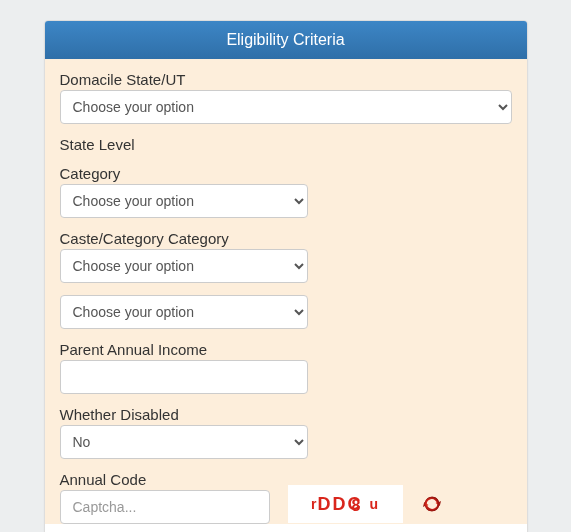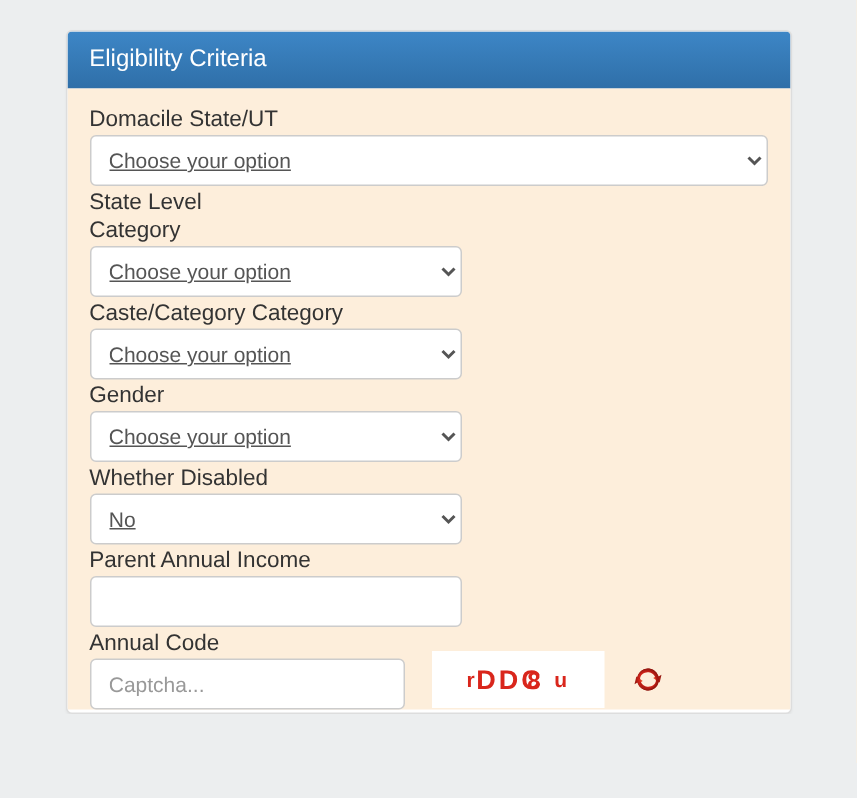--- a/index.html
+++ b/index.html
@@ -18,44 +18,45 @@
       background: #fff;
       box-shadow: 0 1px 2px rgba(0,0,0,0.05);
       overflow: hidden;
     }
     .panel-header {
       background: #337ab7;
       background: linear-gradient(to bottom, #3d86c6, #2f6fa8);
       color: #fff;
       padding: 10px 15px;
       font-size: 16px;
+      text-align: center;
     }
     .panel-body {
       background: #fdeedb;
       padding: 12px 15px 0 15px;
     }
-    .form-group { margin-bottom: 2px; }
+    .form-group { margin-bottom: 12px; }
     .form-label {
       display: block;
       margin-bottom: 2px;
       font-size: 15px;
       color: #333;
     }
     .form-control {
       width: 100%;
       height: 34px;
       padding: 6px 12px;
       font-size: 14px;
       line-height: 1.42857;
       color: #555;
       background-color: #fff;
       border: 1px solid #ccc;
       border-radius: 4px;
     }
-    select.form-control { padding: 6px 8px; text-decoration: underline; }
+    select.form-control { padding: 6px 8px; }
     .w-full { width: 100%; }
     .w-half { width: 248px; }
     .captcha-row {
       display: flex;
       align-items: flex-start;
       gap: 8px;
     }
     .captcha-left { flex: 0 0 210px; }
     .captcha-img {
       width: 115px;
@@ -114,36 +115,35 @@
     </div>
 
     <div class="form-group">
       <label class="form-label">Caste/Category Category</label>
       <select class="form-control w-half">
         <option>Choose your option</option>
       </select>
     </div>
 
     <div class="form-group">
-      <label class="form-label">Gender</label>
       <select class="form-control w-half">
         <option>Choose your option</option>
       </select>
+    </div>
+
+    <div class="form-group">
+      <label class="form-label">Parent Annual Income</label>
+      <input type="text" class="form-control w-half" value="" style="">
     </div>
 
     <div class="form-group">
       <label class="form-label">Whether Disabled</label>
       <select class="form-control w-half">
         <option>No</option>
       </select>
-    </div>
-
-    <div class="form-group">
-      <label class="form-label">Parent Annual Income</label>
-      <input type="text" class="form-control w-half" value="" style="">
     </div>
 
     <div class="form-group captcha-row">
       <div class="captcha-left">
         <label class="form-label">Annual Code</label>
         <input type="text" class="form-control" placeholder="Captcha..." style="">
       </div>
       <div class="captcha-img">
         <span class="c1">r</span>
           <span style="letter-spacing:2px;">DD</span>

